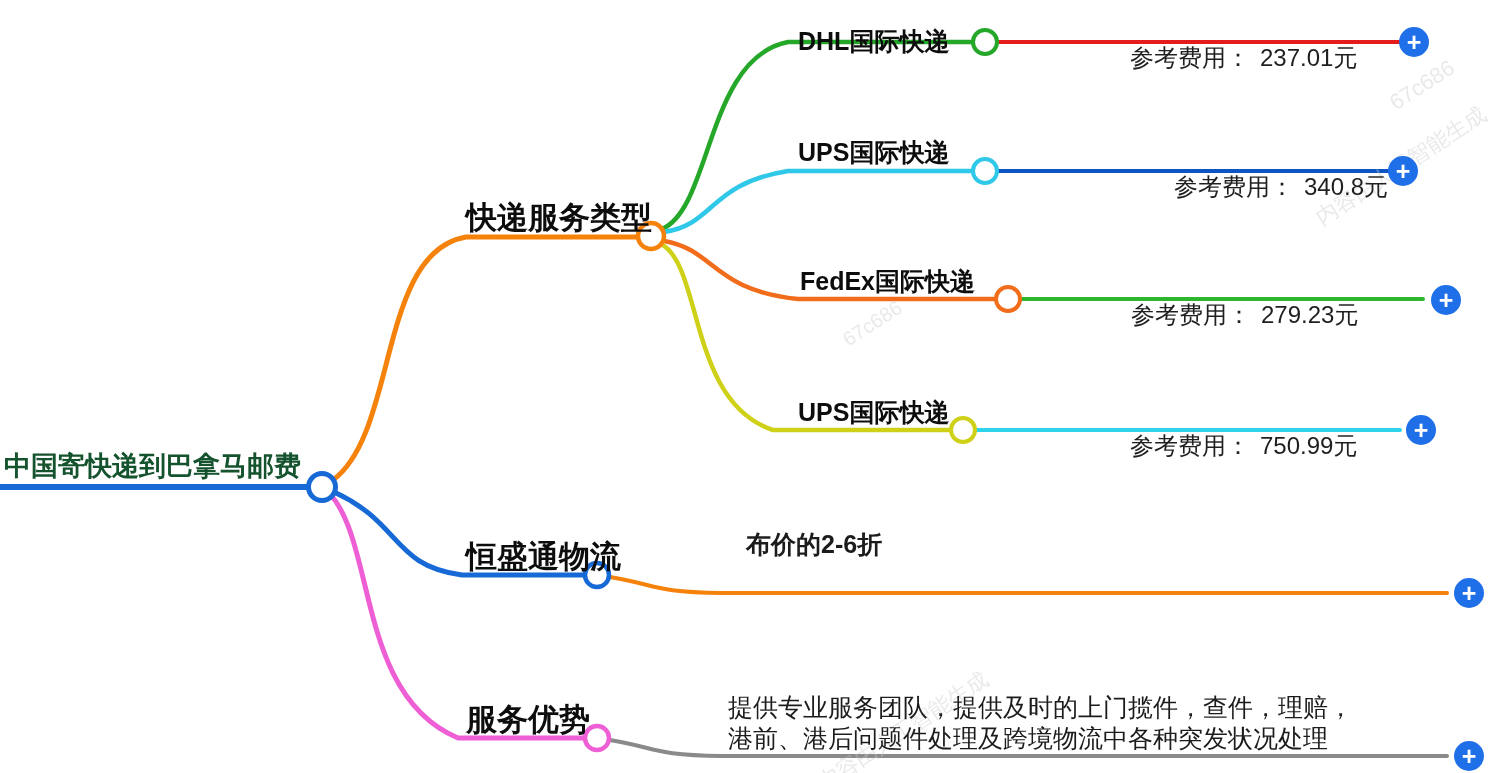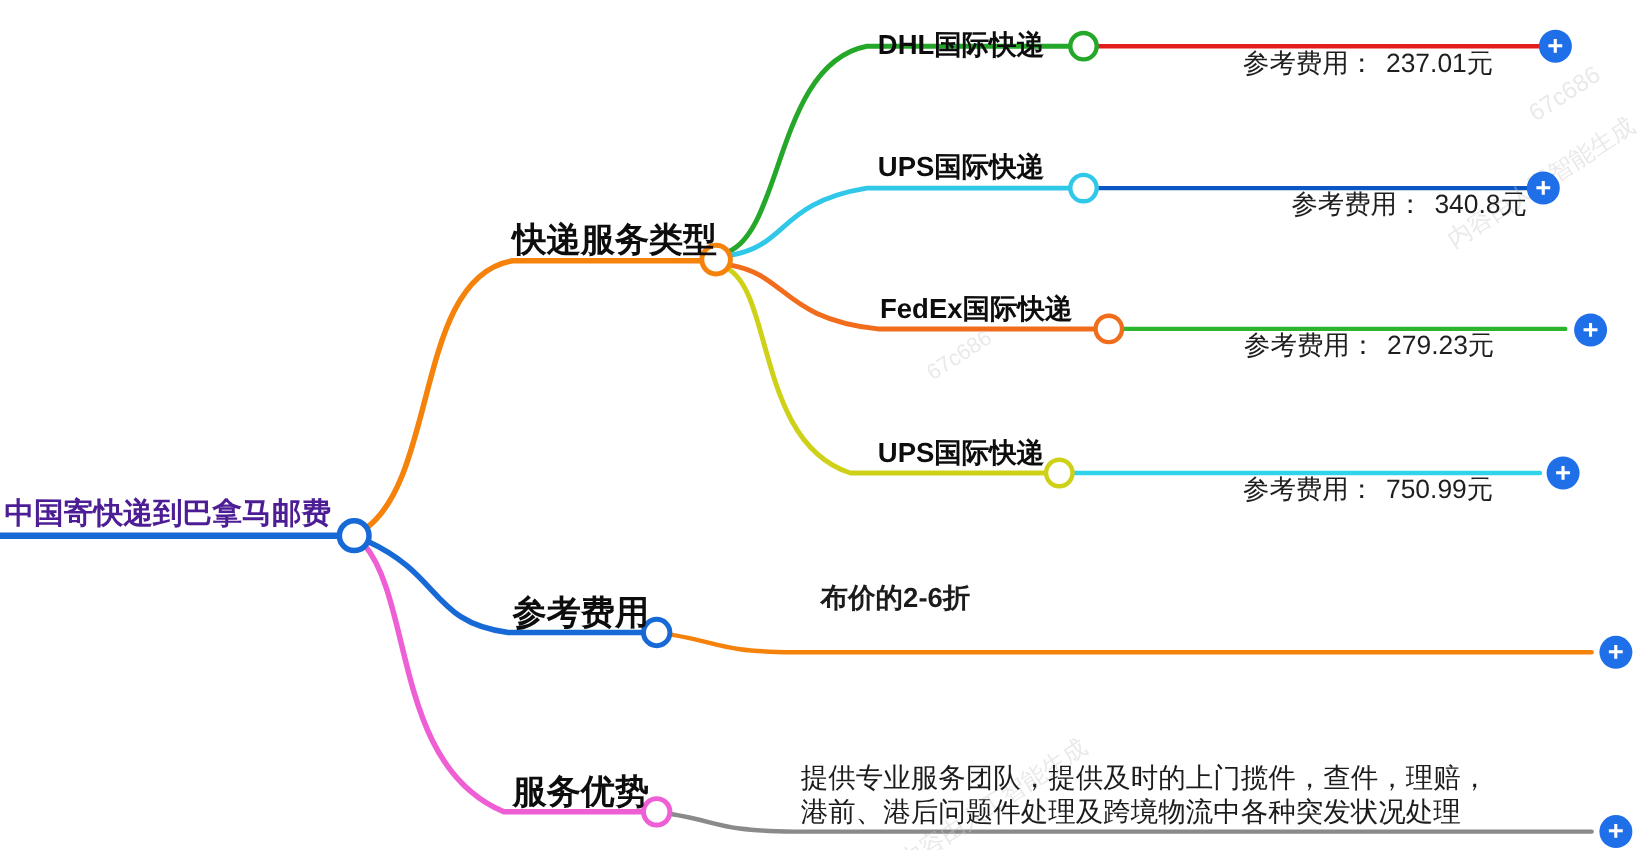--- a/index.html
+++ b/index.html
@@ -5,21 +5,21 @@
   html,body{margin:0;padding:0;}
   body{
     width:1499px;height:773px;position:relative;overflow:hidden;
     background:#ffffff;
     font-family:"Liberation Sans","DejaVu Sans",sans-serif;
     color:#111;
   }
   #edges{position:absolute;left:0;top:0;width:1499px;height:773px;}
   .abs{position:absolute;white-space:nowrap;}
   .node-label{font-weight:700;font-size:25px;line-height:30px;color:#0d0d0d;}
-  .root-label{font-weight:700;font-size:27px;line-height:32px;color:#4c1d95;}
+  .root-label{font-weight:700;font-size:27px;line-height:32px;color:#14532d;}
   .branch-label{font-weight:700;font-size:31px;line-height:31px;color:#0d0d0d;}
   .fee{font-size:24px;line-height:30px;color:#1f1f1f;margin-top:30px;}
   .fee .fee-label{margin-right:10px;}
   .desc{font-size:25px;line-height:31px;color:#1c1c1c;}
   .desc .brand{font-weight:700;margin-right:10px;}
   .desc-line2{margin-left:26px;font-weight:bold;}
   .plus-btn{
     position:absolute;width:30px;height:30px;border-radius:50%;
     background:#1f6fe8;display:flex;align-items:center;justify-content:center;
     color:#ffffff;font-size:25px;font-weight:700;line-height:1;cursor:pointer;
@@ -99,21 +99,21 @@
 </div>
 
 <div class="abs node-label" style="left:798px;top:397px;">UPS国际快递</div>
 <div class="abs fee" style="left:1130px;top:401px;">
   <span class="fee-label">参考费用：</span><span>750.99元</span>
 </div>
 <div class="plus-btn" style="left:1406px;top:415px;">
   <span>+</span>
 </div>
 
-<div class="abs branch-label" style="left:466px;top:541px;">参考费用</div>
+<div class="abs branch-label" style="left:466px;top:541px;">恒盛通物流</div>
 <div class="abs desc" style="left:720px;top:529px;">
   <div class="desc-line2">布价的2-6折</div>
 </div>
 <div class="plus-btn" style="left:1454px;top:578px;">
   <span>+</span>
 </div>
 
 <div class="abs branch-label" style="left:466px;top:704px;">服务优势</div>
 <div class="abs desc" style="left:728px;top:692px;">
   <div>提供专业服务团队，提供及时的上门揽件，查件，理赔，</div>

